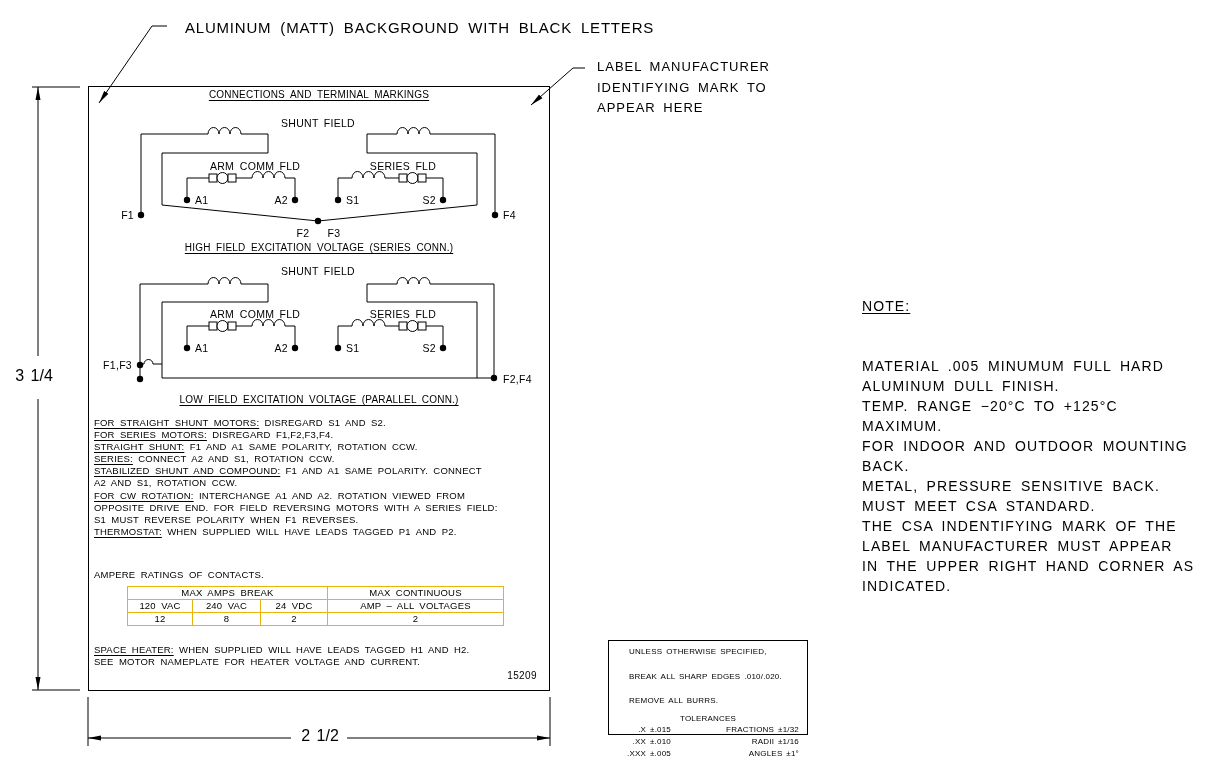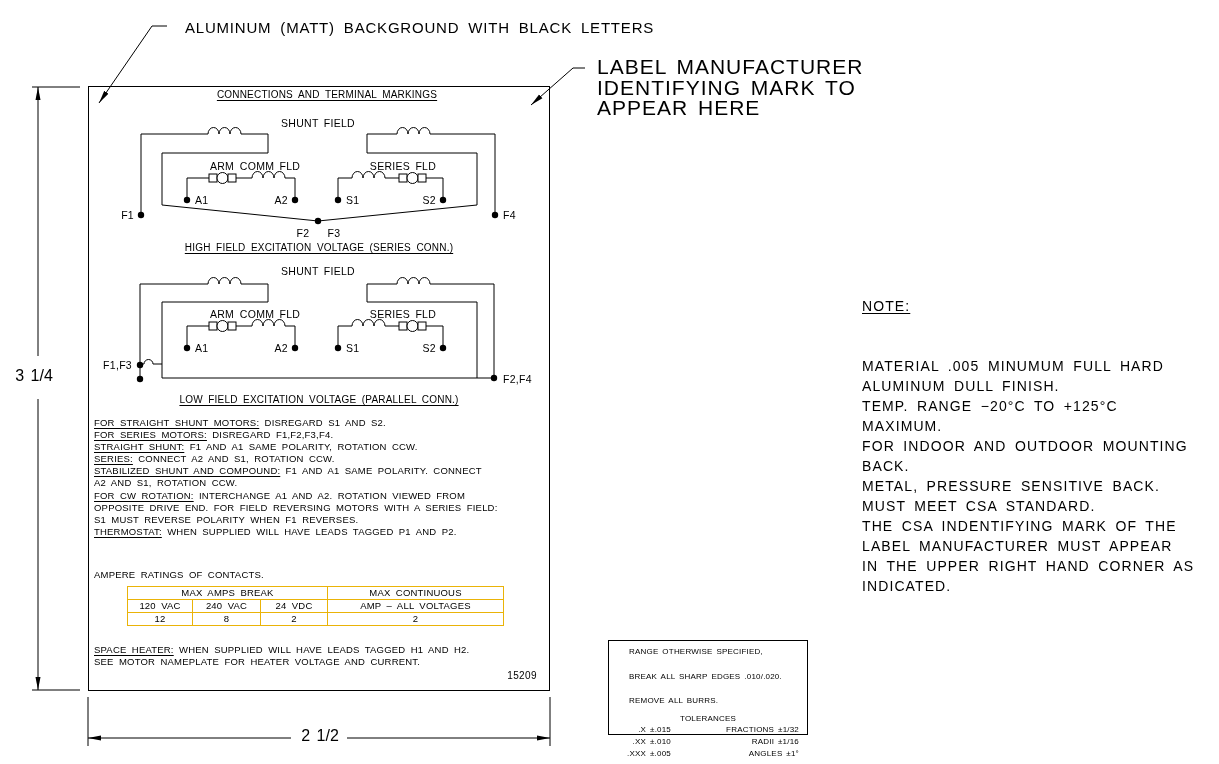--- a/index.html
+++ b/index.html
@@ -4,27 +4,27 @@
 <style>
   html,body{margin:0;padding:0;background:#fff;}
   #stage{position:relative;width:1219px;height:764px;background:#ffffff;overflow:hidden;
          font-family:"Liberation Sans",sans-serif;color:#000;}
   .abs{position:absolute;}
   svg{position:absolute;left:0;top:0;}
   svg text{fill:#000;font-family:"Liberation Sans",sans-serif;font-size:10.5px;letter-spacing:.3px;word-spacing:2px;}
   .u{text-decoration:underline;text-underline-offset:2px;}
   .t-line{white-space:pre;letter-spacing:.2px;word-spacing:2.5px;}
   #callout-background{left:185px;top:19px;font-size:15px;letter-spacing:.8px;word-spacing:4px;white-space:pre;}
-  #callout-manufacturer{left:597px;top:57px;font-size:21px;line-height:20.5px;letter-spacing:1px;word-spacing:3px;white-space:pre;}
+  #callout-manufacturer{left:597px;top:57px;font-size:13px;line-height:20.5px;letter-spacing:1px;word-spacing:3px;white-space:pre;}
   #note-block{left:862px;top:256px;width:380px;font-size:14px;line-height:20px;letter-spacing:1.1px;word-spacing:3.5px;white-space:pre;}
   #dim-height{left:0;top:367px;width:68px;text-align:center;font-size:16px;word-spacing:2px;}
   #dim-width{left:292px;top:727px;width:56px;text-align:center;font-size:16px;word-spacing:2px;}
   #label-box{left:88px;top:86px;width:462px;height:605px;border:1.5px solid #000;box-sizing:border-box;}
   .label-center{left:88px;width:462px;text-align:center;font-size:10px;letter-spacing:.2px;word-spacing:2.5px;}
-  #label-title{top:89px;padding-left:8px;}
+  #label-title{top:89px;}
   #caption-series{top:242px;}
   #caption-parallel{top:394px;}
   #instructions{left:94px;top:417px;font-size:9.5px;line-height:12.1px;}
   #ampere-heading{left:94px;top:569px;font-size:9.5px;letter-spacing:.2px;word-spacing:2.5px;white-space:pre;text-align:right;}
   #contact-table-wrap{left:127px;top:586px;}
   #contact-table{border-collapse:collapse;table-layout:fixed;}
   #contact-table td{border:1px solid #eab308;text-align:center;font-size:9.5px;letter-spacing:.2px;word-spacing:2.5px;
                     height:12px;padding:0;line-height:12px;white-space:pre;}
   #space-heater{left:94px;top:644px;font-size:9.5px;line-height:12.3px;}
   #part-number{left:437px;top:670px;width:100px;text-align:right;font-size:10px;letter-spacing:.4px;}
@@ -214,21 +214,21 @@
     </div>
   <div id="part-number" class="abs">15209</div>
 
   <div id="note-block" class="abs">
     <div class="u">NOTE:</div>
     <div id="note-lines"><div>MATERIAL .005 MINUMUM FULL HARD</div><div>ALUMINUM DULL FINISH.</div><div>TEMP. RANGE −20°C TO +125°C</div><div>MAXIMUM.</div><div>FOR INDOOR AND OUTDOOR MOUNTING</div><div>BACK.</div><div>METAL, PRESSURE SENSITIVE BACK.</div><div>MUST MEET CSA STANDARD.</div><div>THE CSA INDENTIFYING MARK OF THE</div><div>LABEL MANUFACTURER MUST APPEAR</div><div>IN THE UPPER RIGHT HAND CORNER AS</div><div>INDICATED.</div></div>
   </div>
 
   <div id="tolerance-box" class="abs">
     <div id="tol-general">
-        <div class="gen">RANGE OTHERWISE SPECIFIED,</div>
+        <div class="gen">UNLESS OTHERWISE SPECIFIED,</div>
         <div class="gen">BREAK ALL SHARP EDGES .010/.020.</div>
         <div class="gen">REMOVE ALL BURRS.</div>
       </div>
     <div id="tol-title">TOLERANCES</div>
     <div id="tol-rows">
         <div class="tol-row">
           <span class="l">.X ±.015</span>
           <span class="r">FRACTIONS ±1/32</span>
         </div>
         <div class="tol-row">

